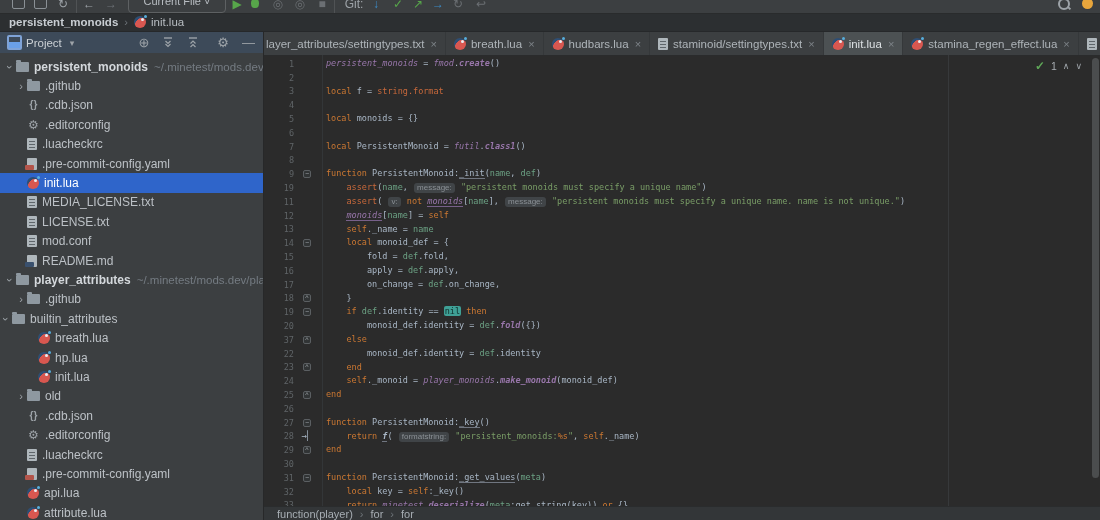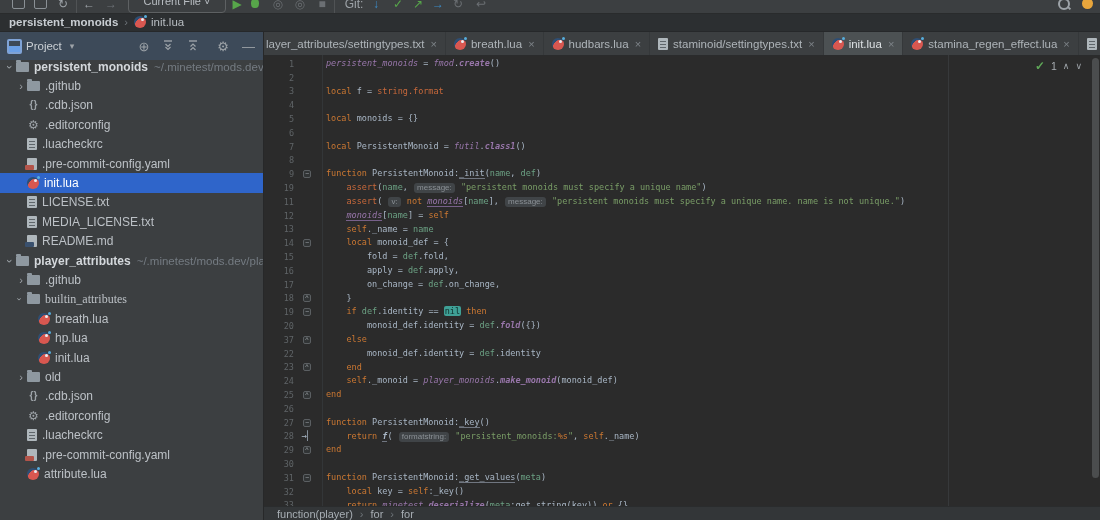--- a/index.html
+++ b/index.html
@@ -19,21 +19,21 @@
   .tmag::after{content:"";position:absolute;left:7px;top:7px;width:4px;height:2px;background:#9DA3A8;transform:rotate(45deg);}
   
   .crumbbar{position:absolute;left:0;top:13px;width:100%;height:19px;background:#2C2F31;
             border-bottom:1px solid #26282A;display:flex;align-items:center;padding-left:9px;
             box-sizing:border-box;font-size:11.5px;color:#B9BEC3;z-index:5;}
   .crumb-root{font-weight:bold;color:#C9CED3;}
   .crumb-sep{color:#6E7479;margin:0 6px;font-size:11px;}
   
   .projpanel{position:absolute;left:0;top:32px;width:264px;bottom:0;background:#3C3F41;
              border-right:1px solid #272829;box-sizing:border-box;overflow:hidden;}
-  .projhead{height:28px;background:#3D4A59;display:flex;align-items:center;padding:0 8px 0 7px;
+  .projhead{height:21px;background:#3D4A59;display:flex;align-items:center;padding:0 8px 0 7px;
             font-size:11.5px;color:#CBD0D5;gap:4px;}
   .ph-icon{width:11px;height:11px;border:2px solid #7FA3D7;border-radius:2px;
            background:linear-gradient(transparent 45%,#6AA0E8 45%);flex:none;}
   .ph-caret{color:#9DA3A8;font-size:9px;margin-left:4px;}
   .ph-sp{flex:1;}
   .ph-g{color:#9DA3A8;font-size:13px;line-height:13px;margin-left:9px;flex:none;}
   .ph-svg{margin-left:9px;flex:none;}
   .tree{position:absolute;left:0;top:23px;right:0;bottom:0;padding-top:2px;overflow:hidden;}
   .trow{height:19.4px;display:flex;align-items:center;font-size:12px;color:#BCC1C6;white-space:nowrap;overflow:hidden;}
   .trow.sel{background:#2F65CA;color:#FFFFFF;}
@@ -201,44 +201,49 @@
           <span class="tlabel">.pre-commit-config.yaml</span>
         </div>
         <div class="trow sel" style="padding-left: 15px;">
           <span class="chev"></span>
           <span class="ic ic-lua"></span>
           <span class="tlabel">init.lua</span>
         </div>
         <div class="trow" style="padding-left: 15px;">
           <span class="chev"></span>
           <span class="ic ic-txt"></span>
+          <span class="tlabel">MEDIA_LICENSE.txt</span>
+        </div>
+        <div class="trow" style="padding-left: 15px;">
+          <span class="chev"></span>
+          <span class="ic ic-txt"></span>
           <span class="tlabel">LICENSE.txt</span>
         </div>
         <div class="trow" style="padding-left: 15px;">
           <span class="chev"></span>
           <span class="ic ic-txt"></span>
-          <span class="tlabel">MEDIA_LICENSE.txt</span>
+          <span class="tlabel">mod.conf</span>
         </div>
         <div class="trow" style="padding-left: 15px;">
           <span class="chev"></span>
           <span class="ic ic-md"></span>
           <span class="tlabel">README.md</span>
         </div>
         <div class="trow" style="padding-left: 4px;">
           <span class="chev open">›</span>
           <span class="ic ic-folder"></span>
           <span class="tlabel bold">player_attributes</span>
           <span class="tpath">~/.minetest/mods.dev/player_</span>
         </div>
         <div class="trow" style="padding-left: 15px;">
           <span class="chev">›</span>
           <span class="ic ic-folder"></span>
           <span class="tlabel">.github</span>
         </div>
-        <div class="trow" style="padding-left: 15px; font-family: Liberation Serif, serif;">
+        <div class="trow" style="">
           <span class="chev open">›</span>
           <span class="ic ic-folder"></span>
           <span class="tlabel">builtin_attributes</span>
         </div>
         <div class="trow" style="padding-left: 26px;">
           <span class="chev"></span>
           <span class="ic ic-lua"></span>
           <span class="tlabel">breath.lua</span>
         </div>
         <div class="trow" style="padding-left: 26px;">
@@ -268,20 +273,25 @@
         </div>
         <div class="trow" style="padding-left: 15px;">
           <span class="chev"></span>
           <span class="ic ic-txt"></span>
           <span class="tlabel">.luacheckrc</span>
         </div>
         <div class="trow" style="padding-left: 15px;">
           <span class="chev"></span>
           <span class="ic ic-yaml"></span>
           <span class="tlabel">.pre-commit-config.yaml</span>
+        </div>
+        <div class="trow" style="padding-left: 15px;">
+          <span class="chev"></span>
+          <span class="ic ic-lua"></span>
+          <span class="tlabel">api.lua</span>
         </div>
         <div class="trow" style="padding-left: 15px;">
           <span class="chev"></span>
           <span class="ic ic-lua"></span>
           <span class="tlabel">attribute.lua</span>
         </div>
       </div>
   </div>
 
   <div class="editor">

